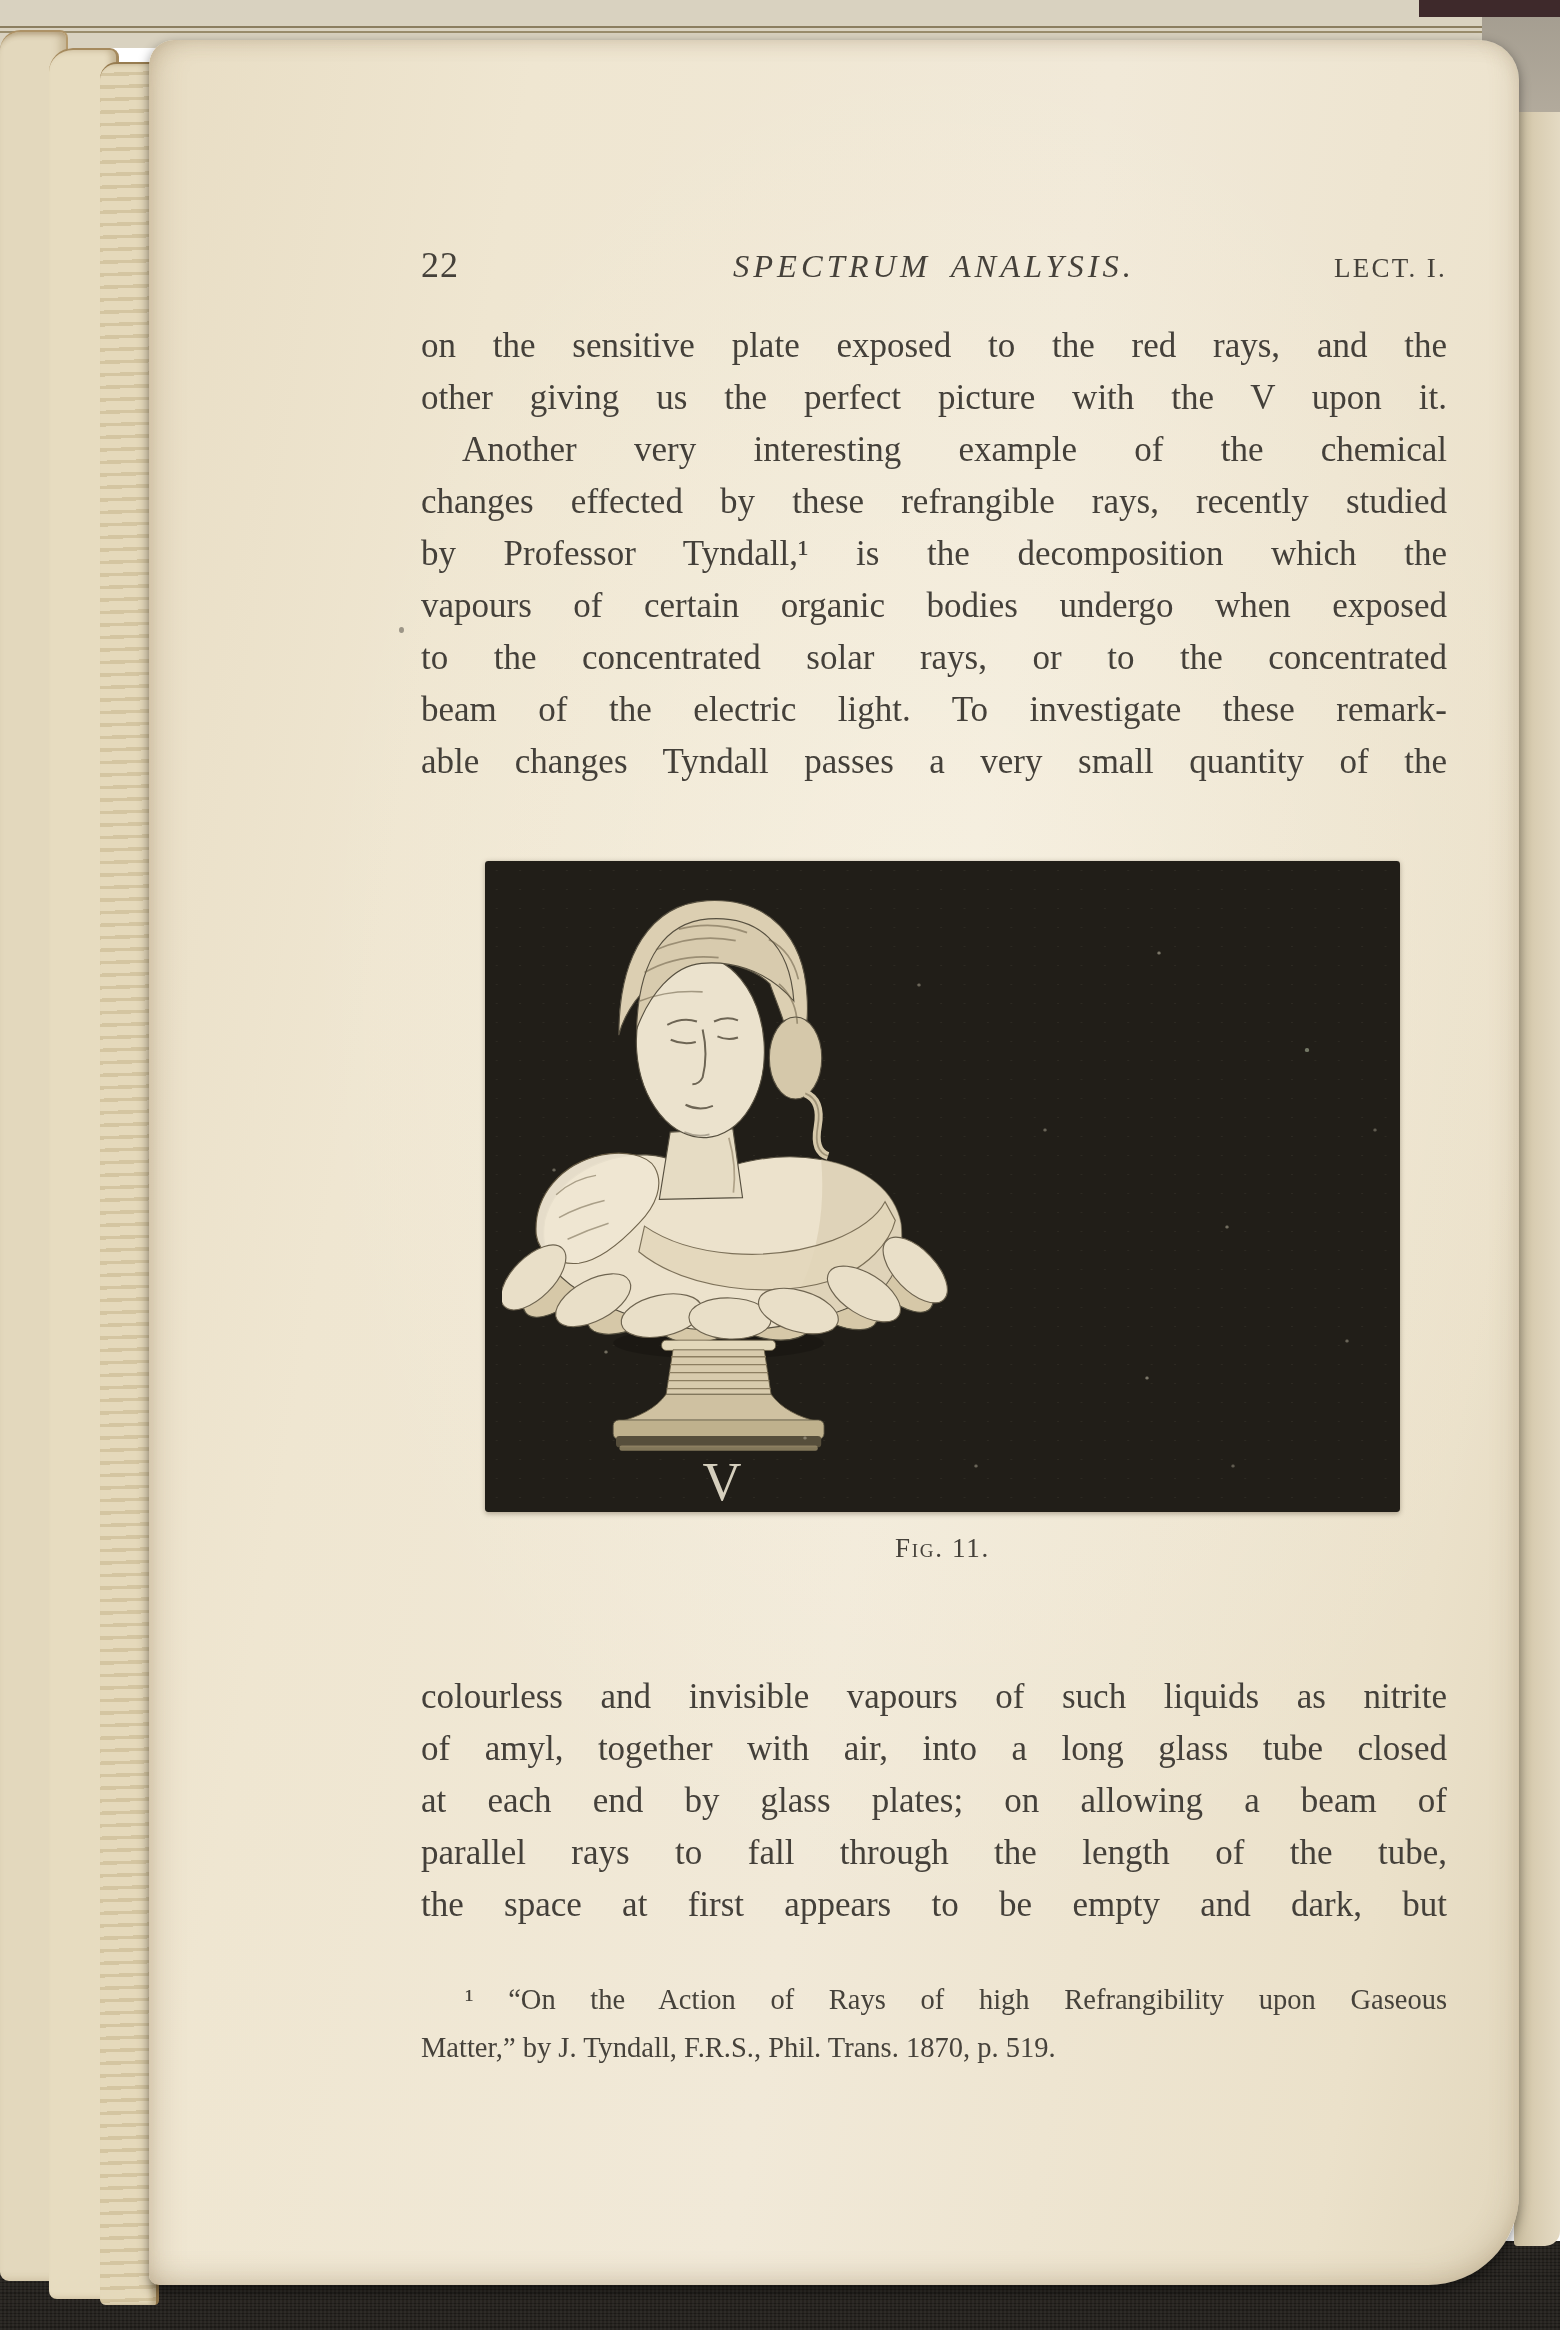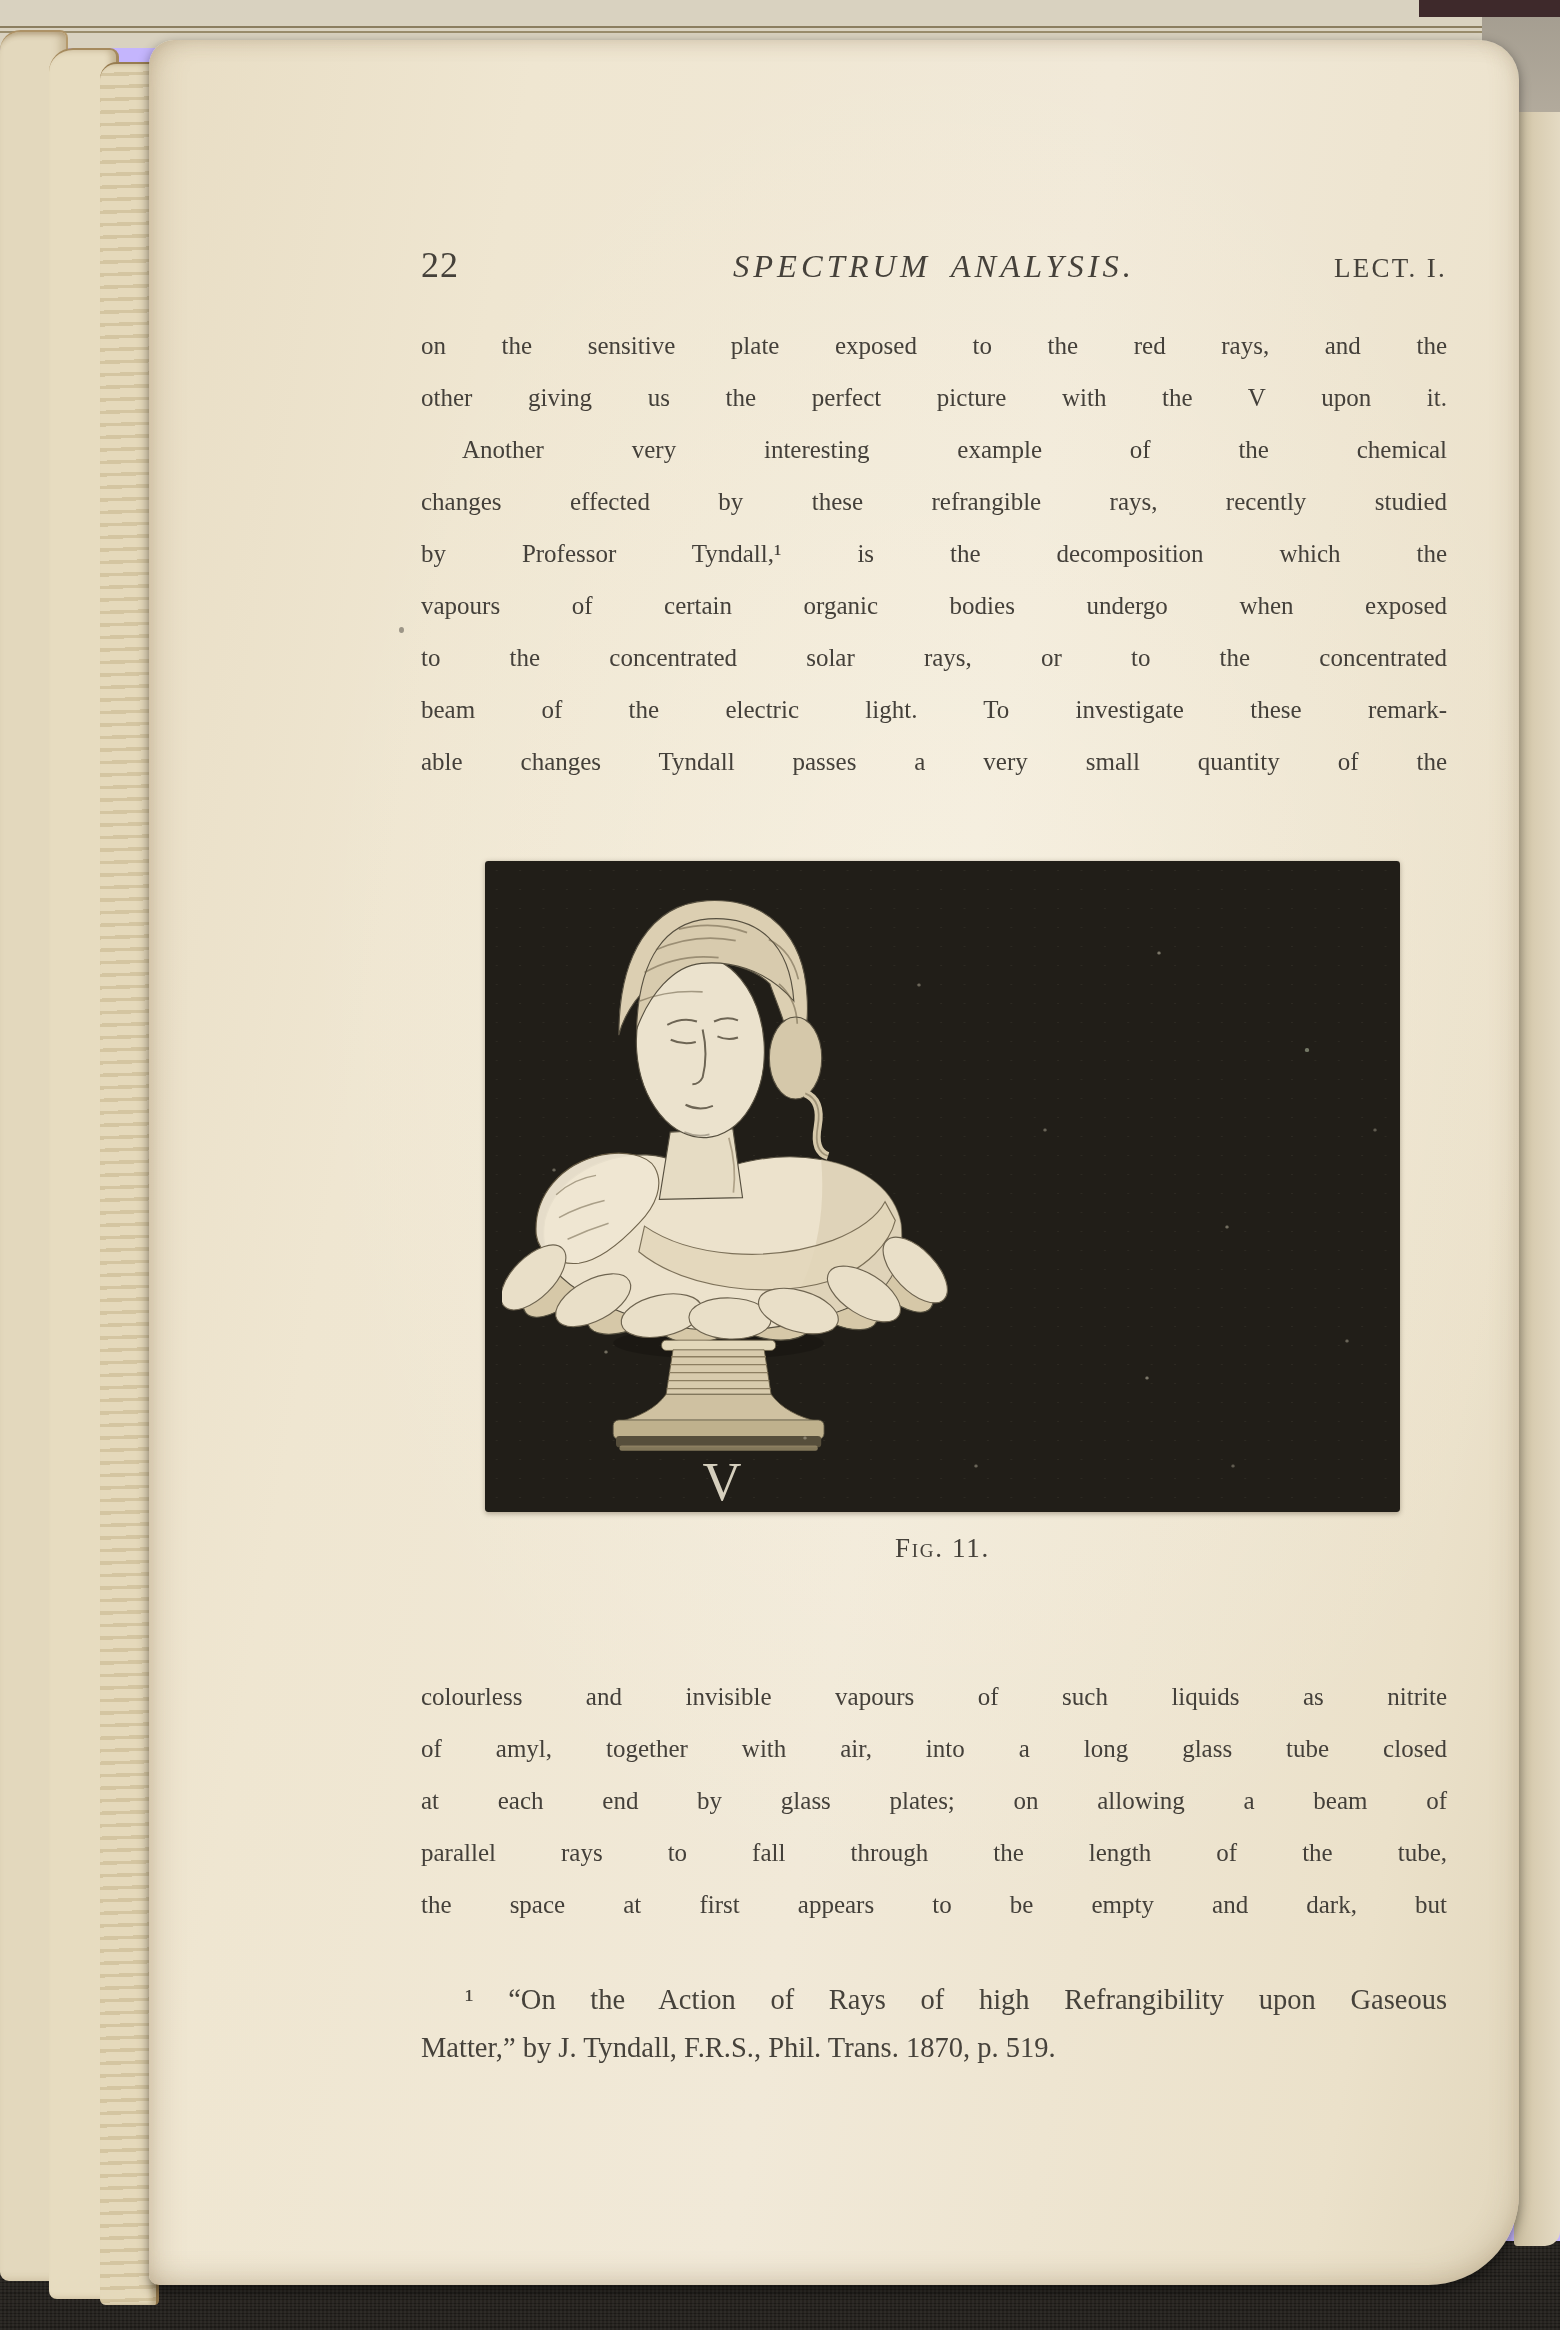--- a/index.html
+++ b/index.html
@@ -1,17 +1,17 @@
 <!DOCTYPE html>
 <html style="font-size:9px"><head>
 <meta charset="utf-8">
 <style>
   html,body{margin:0;padding:0;background:#1c1a18;}
   #scan{position:relative;width:1561px;height:2330px;overflow:hidden;
-        background:#c4b5fd;font-family:"Liberation Serif","DejaVu Serif",serif;}
+        background:#ffffff;font-family:"Liberation Serif","DejaVu Serif",serif;}
 
   
   .cloth{position:absolute;left:0;top:2241px;width:1561px;height:90px;
          background:
            repeating-linear-gradient(90deg, rgba(255,255,255,.035) 0 1.7px, rgba(0,0,0,0) 1.7px 4px),
            repeating-linear-gradient(0deg, rgba(0,0,0,.28) 0 1.1px, rgba(0,0,0,0) 1.1px 3.4px),
            #26231f;}
   .top-band{position:absolute;left:0;top:0;width:1561px;height:48px;background:#d9d2c0;}
   .top-edge-line{position:absolute;left:0;top:26px;width:1517px;height:6.8px;
          background:linear-gradient(#8b7e60 0 2.3px, rgba(0,0,0,0) 2.3px 4.6px, #9a8d6d 4.6px 6.3px);}
@@ -52,21 +52,21 @@
      background:#5a544a;opacity:.55;}
 
   
   .header-row{position:absolute;left:421px;top:244px;width:1026px;
      display:grid;grid-template-columns:1fr auto 1fr;align-items:baseline;color:#45413a;}
   .pgnum{font-size:36px;justify-self:start;letter-spacing:1.1px;}
   .running-title{font-size:32.5px;font-style:italic;letter-spacing:4px;word-spacing:8px;justify-self:center;}
   .section{font-size:27px;letter-spacing:2.3px;justify-self:end;margin-left:35px;}
 
   .textblock{position:absolute;left:421px;width:1026px;color:#44403a;
-     font-size:25px;line-height:52px;}
+     font-size:35px;line-height:52px;}
   .tb1{top:320px;}
   .tb2{top:1627px;margin-top:44px;}
   .line{text-align:justify;text-align-last:justify;}
   .indent{text-indent:41px;}
 
   .plate{position:absolute;left:485px;top:861px;width:915px;height:651px;margin:0;
      background:
        radial-gradient(rgba(205,198,172,.07) 0.7px, rgba(0,0,0,0) 1px),
        #211e18;
      background-size:23.4px 19px;

